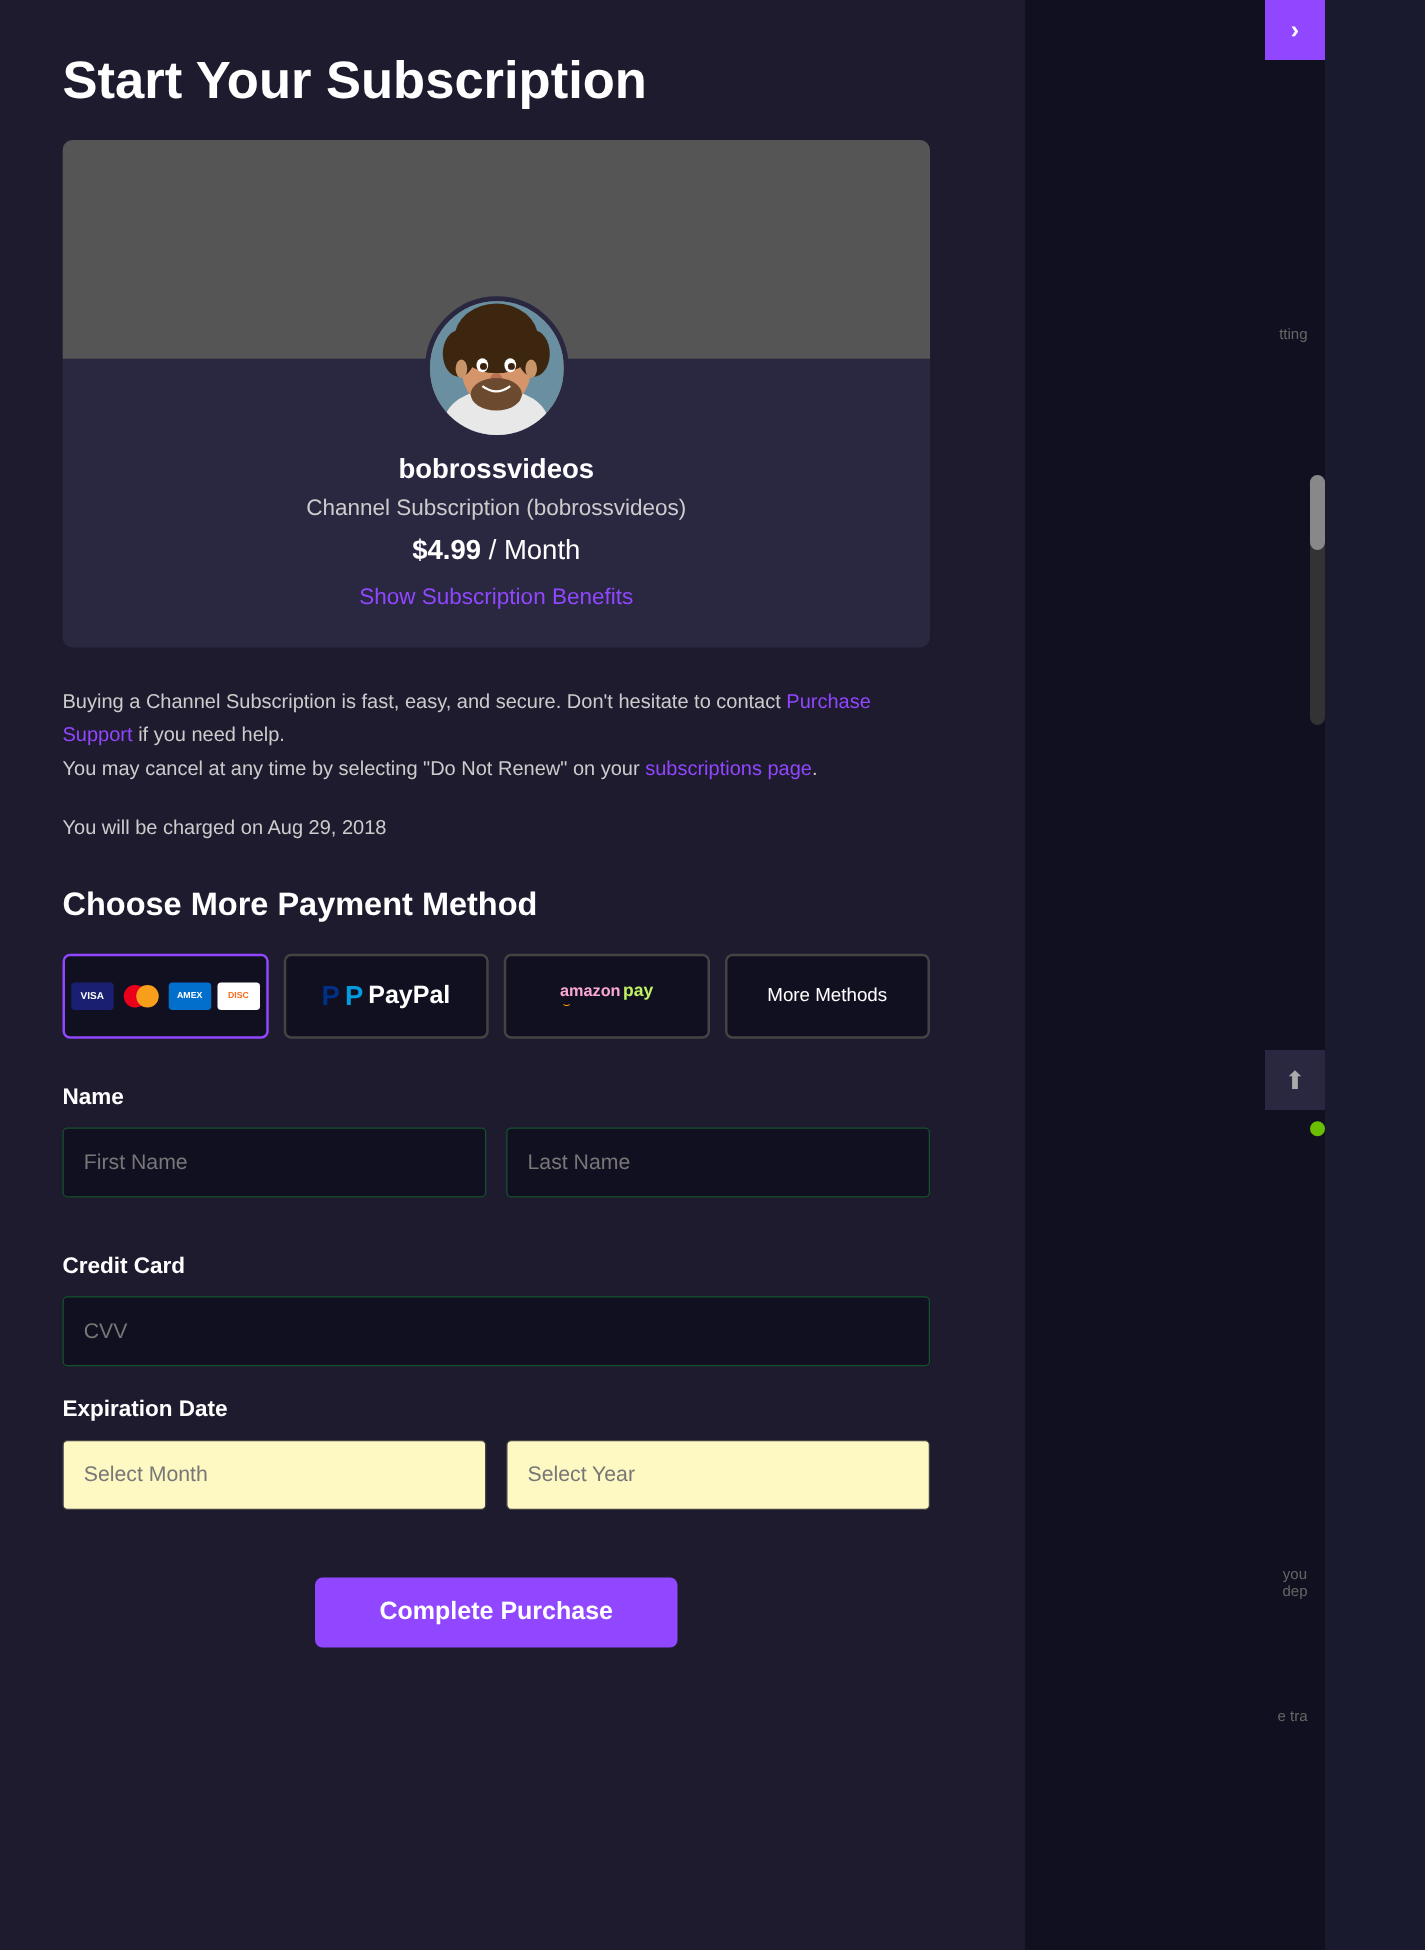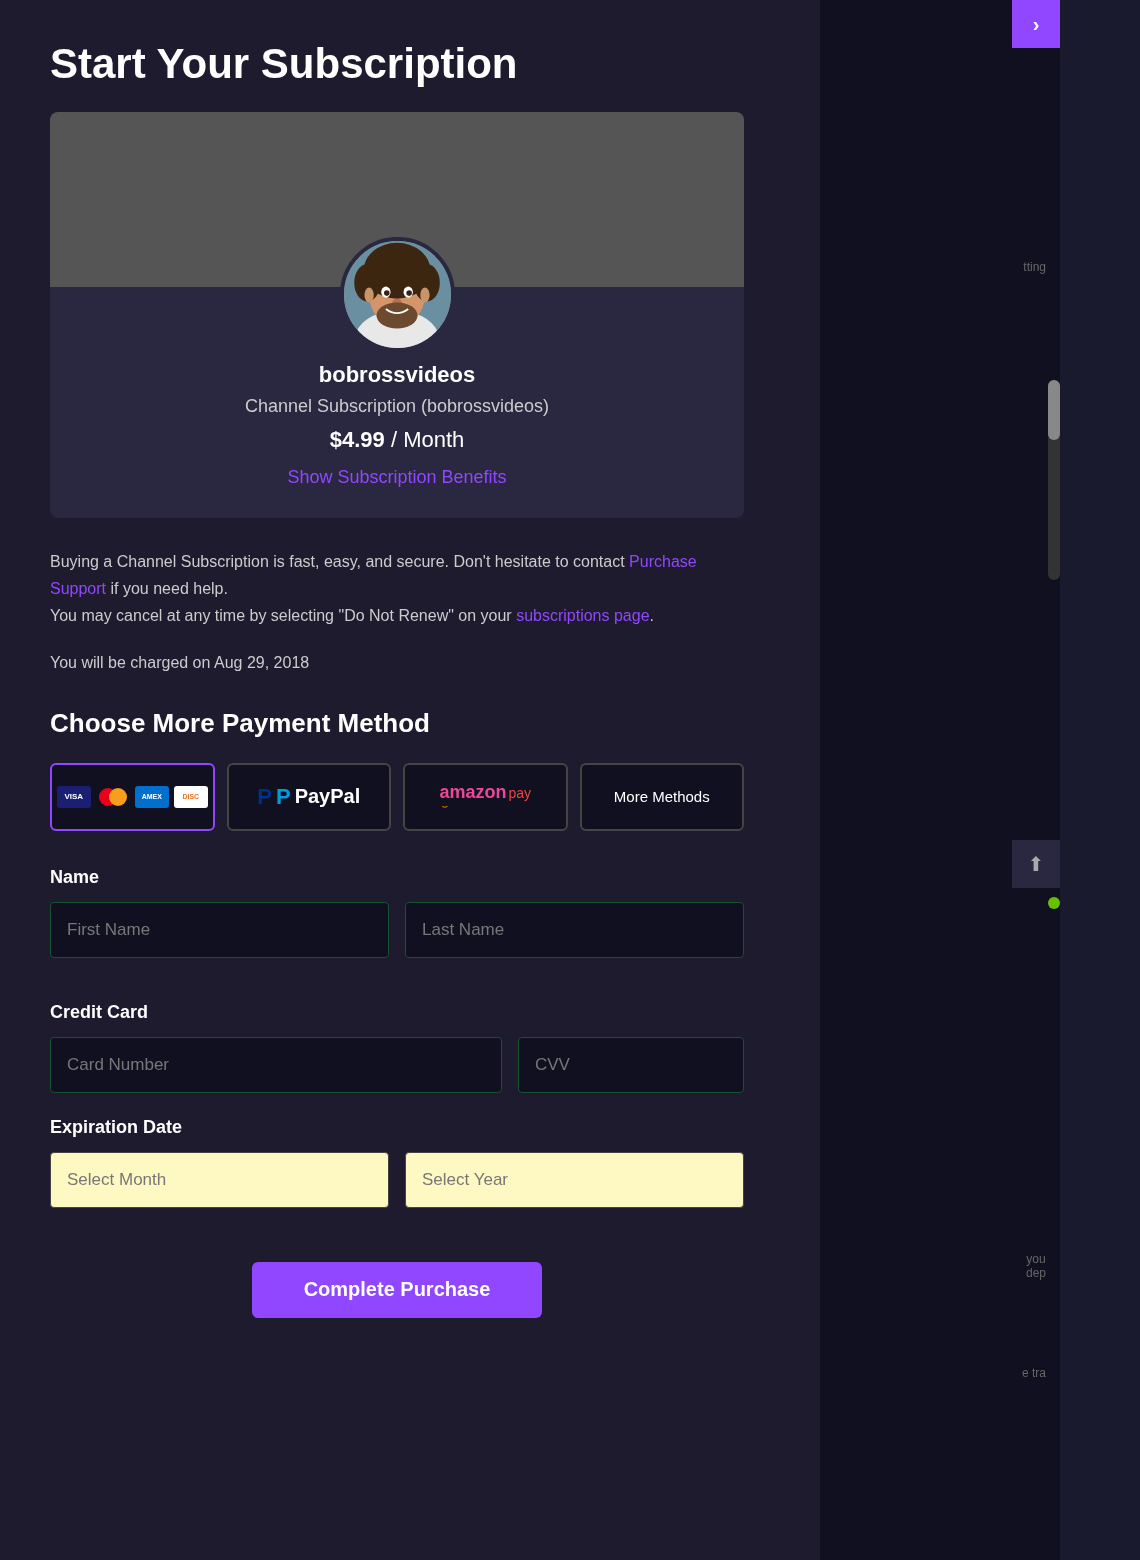--- a/index.html
+++ b/index.html
@@ -417,22 +417,22 @@
       <div class="paypal-logo">
         <span class="paypal-p blue">P</span>
         <span class="paypal-p light">P</span>
         <span class="paypal-text">PayPal</span>
       </div>
     </button>
 
     <button class="payment-btn">
       <div class="amazon-logo">
         <div style="display:flex;align-items:baseline;gap:2px;">
-          <span style="font-size:18px;font-weight:bold;color:#ec4899;">amazon</span>
-          <span style="font-size:14px;color:#ef4444;font-weight:400;">pay</span>
+          <span style="font-size:13px;font-weight:bold;color:#f9a8d4;">amazon</span>
+          <span style="font-size:14px;color:#bef264;font-weight:700;">pay</span>
         </div>
         <div style="color:#ff9900;font-size:10px;text-align:left;width:100%;padding-left:2px;">⌣</div>
       </div>
     </button>
 
     <button class="payment-btn">
       <span>More Methods</span>
     </button>
   </div>
 
@@ -441,23 +441,20 @@
     <div class="form-group full">
       <input class="form-input" type="text" placeholder="First Name" style="">
     </div>
     <div class="form-group full">
       <input class="form-input" type="text" placeholder="Last Name" style="">
     </div>
   </div>
 
   <div class="form-section-label" style="margin-top:20px;">Credit Card</div>
   <div class="credit-card-row">
-    <div class="card-number-group">
-      <input class="form-input" type="text" placeholder="Card Number" style="">
-    </div>
     <div class="cvv-group">
       <input class="form-input" type="text" placeholder="CVV" style="">
     </div>
   </div>
 
   <div class="form-section-label" style="margin-top:24px;">Expiration Date</div>
   <div class="form-row">
     <div class="form-group full">
       <select class="form-select">
         <option value="">Select Month</option>

